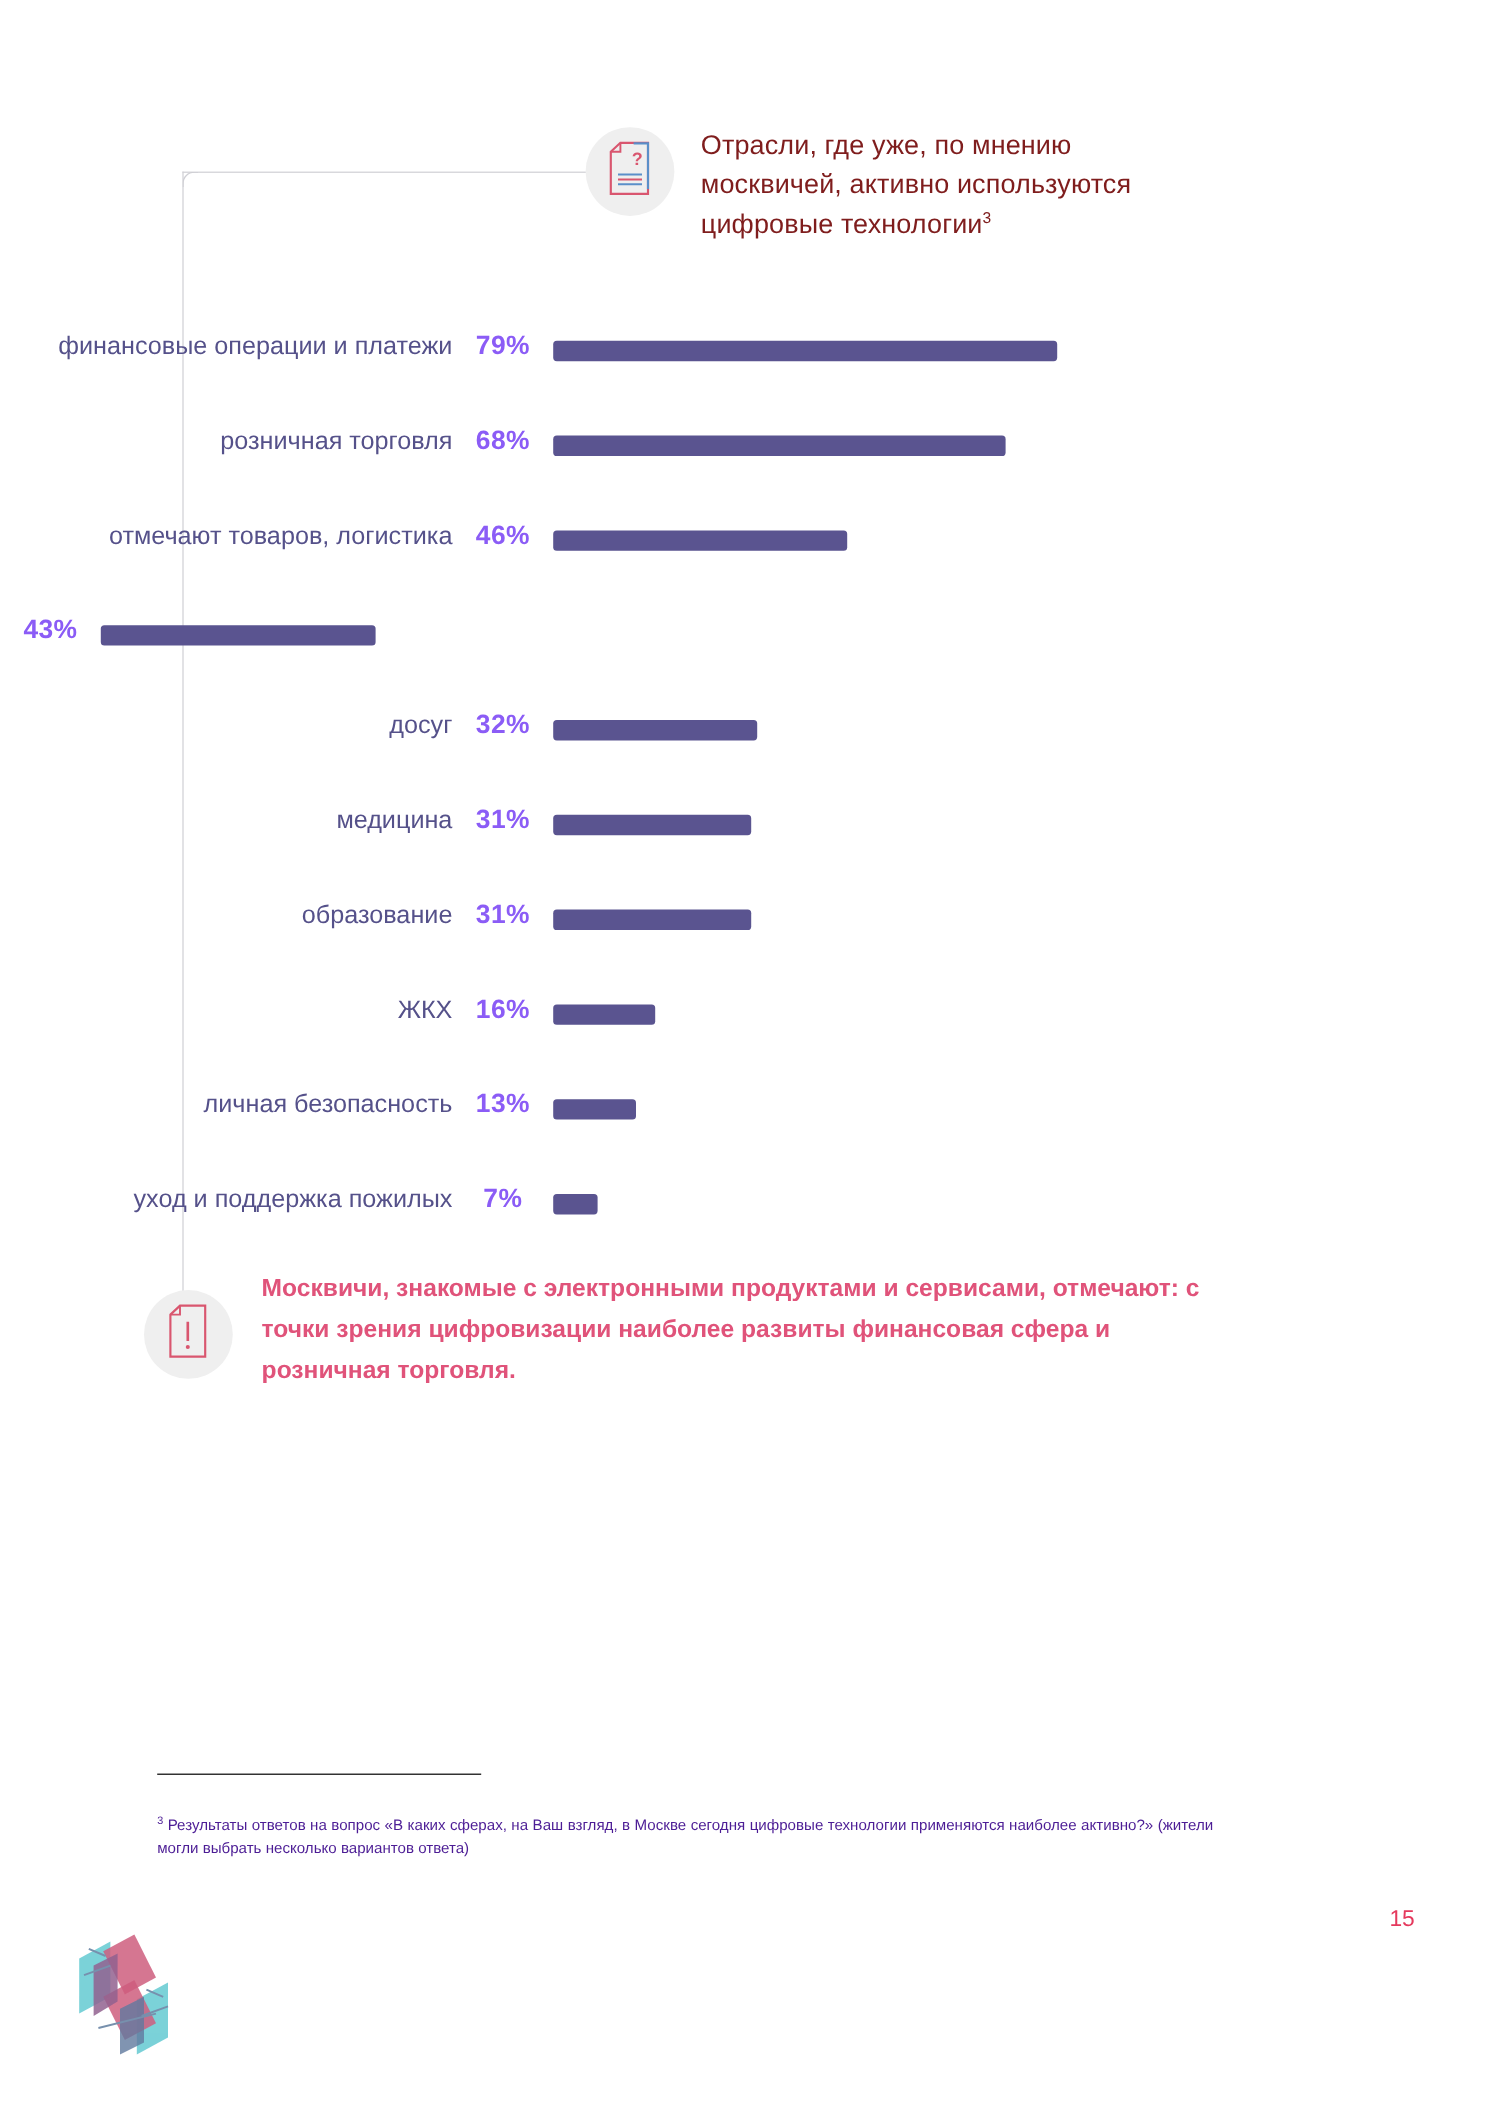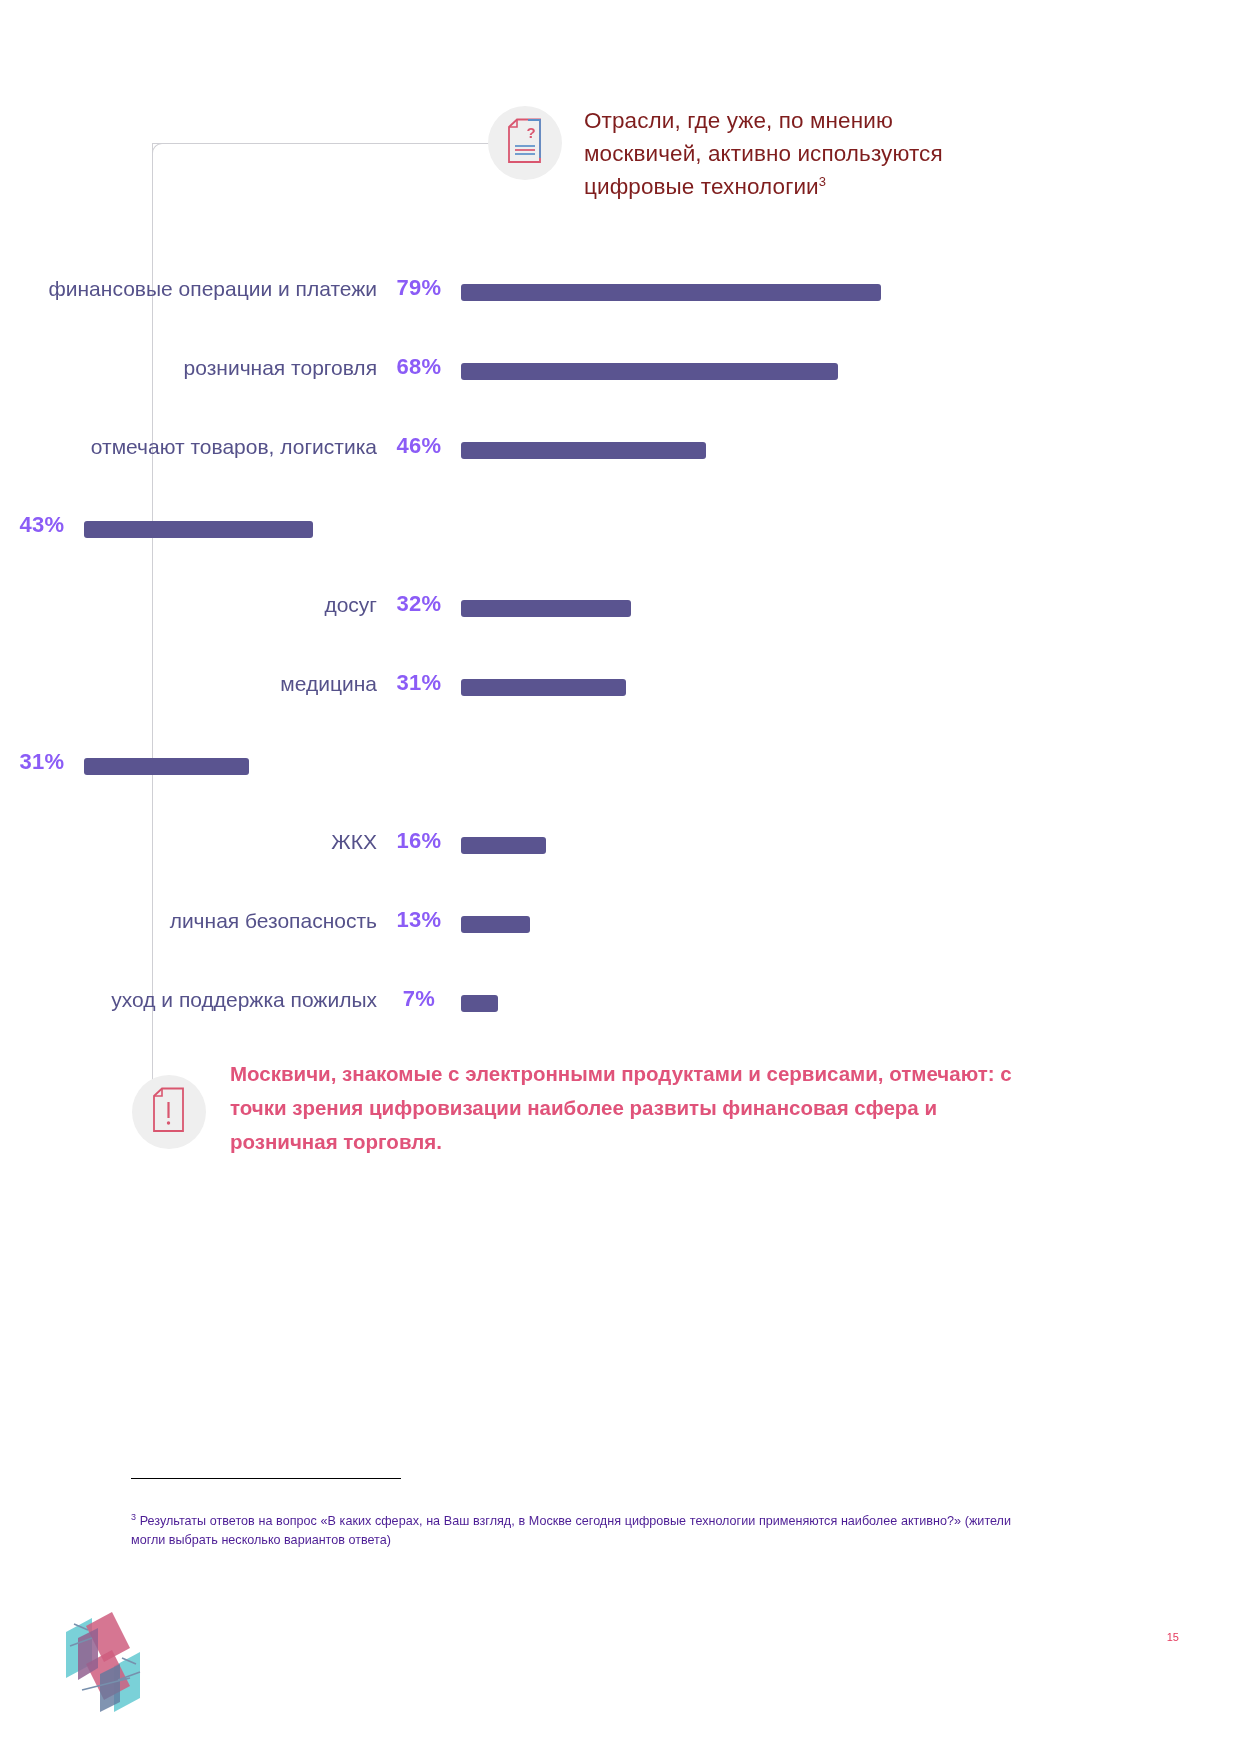--- a/index.html
+++ b/index.html
@@ -133,21 +133,20 @@
 
   
   .callout {
     position: absolute;
     left: 120px;
     top: 1053px;
     display: flex;
     align-items: flex-start;
     gap: 24px;
     width: 900px;
-    justify-content: flex-end;
   }
   .callout-circle {
     width: 74px;
     height: 74px;
     border-radius: 50%;
     background: #efefef;
     flex: 0 0 74px;
     position: relative;
     margin-top: 22px;
   }
@@ -195,22 +194,22 @@
   .logo {
     position: absolute;
     left: 52px;
     top: 1608px;
     width: 105px;
     height: 115px;
   }
   .page-number {
     position: absolute;
     right: 62px;
-    top: 1631px;
-    font-size: 11px;
+    top: 1589px;
+    font-size: 19px;
     color: #e5395d;
   }
 </style>
 </head>
 <body>
 
 <div class="page">
 
   <div class="rail-top-stub"></div>
   <div class="rail"></div>
@@ -269,20 +268,21 @@
         </div>
       </div>
       <div class="bar-row">
         <div class="bar-label">медицина</div>
         <div class="bar-value">31%</div>
         <div class="bar-track">
           <div class="bar-fill" style="width: 164.81px; background: rgb(90, 84, 144);"></div>
         </div>
       </div>
       <div class="bar-row">
+        <div class="bar-label">образование</div>
         <div class="bar-value">31%</div>
         <div class="bar-track">
           <div class="bar-fill" style="width: 164.81px; background: rgb(90, 84, 144);"></div>
         </div>
       </div>
       <div class="bar-row">
         <div class="bar-label">ЖКХ</div>
         <div class="bar-value">16%</div>
         <div class="bar-track">
           <div class="bar-fill" style="width: 85.0633px; background: rgb(90, 84, 144);"></div>

